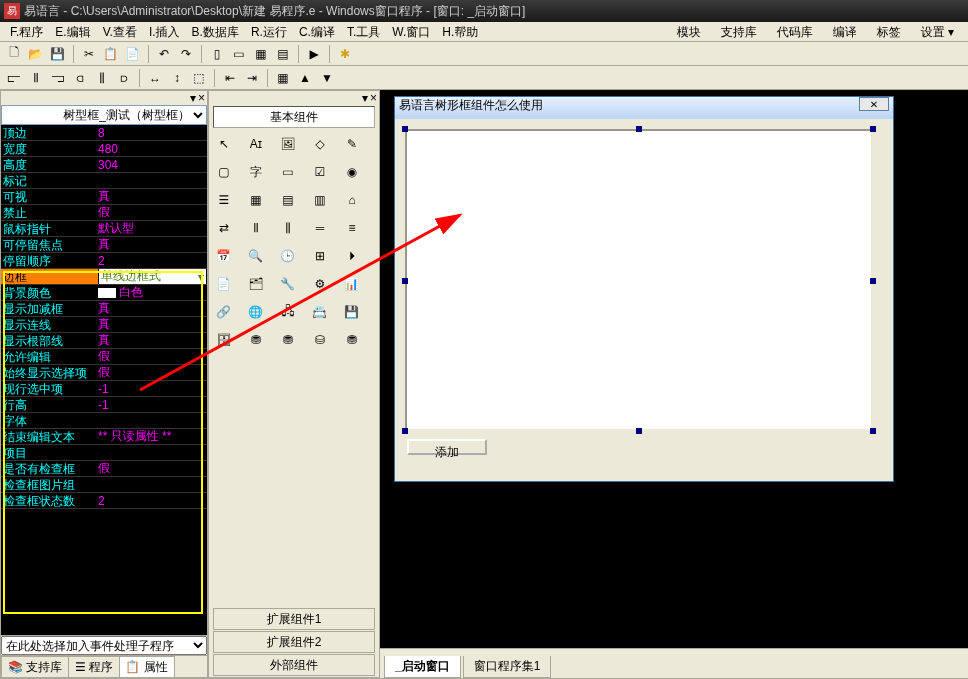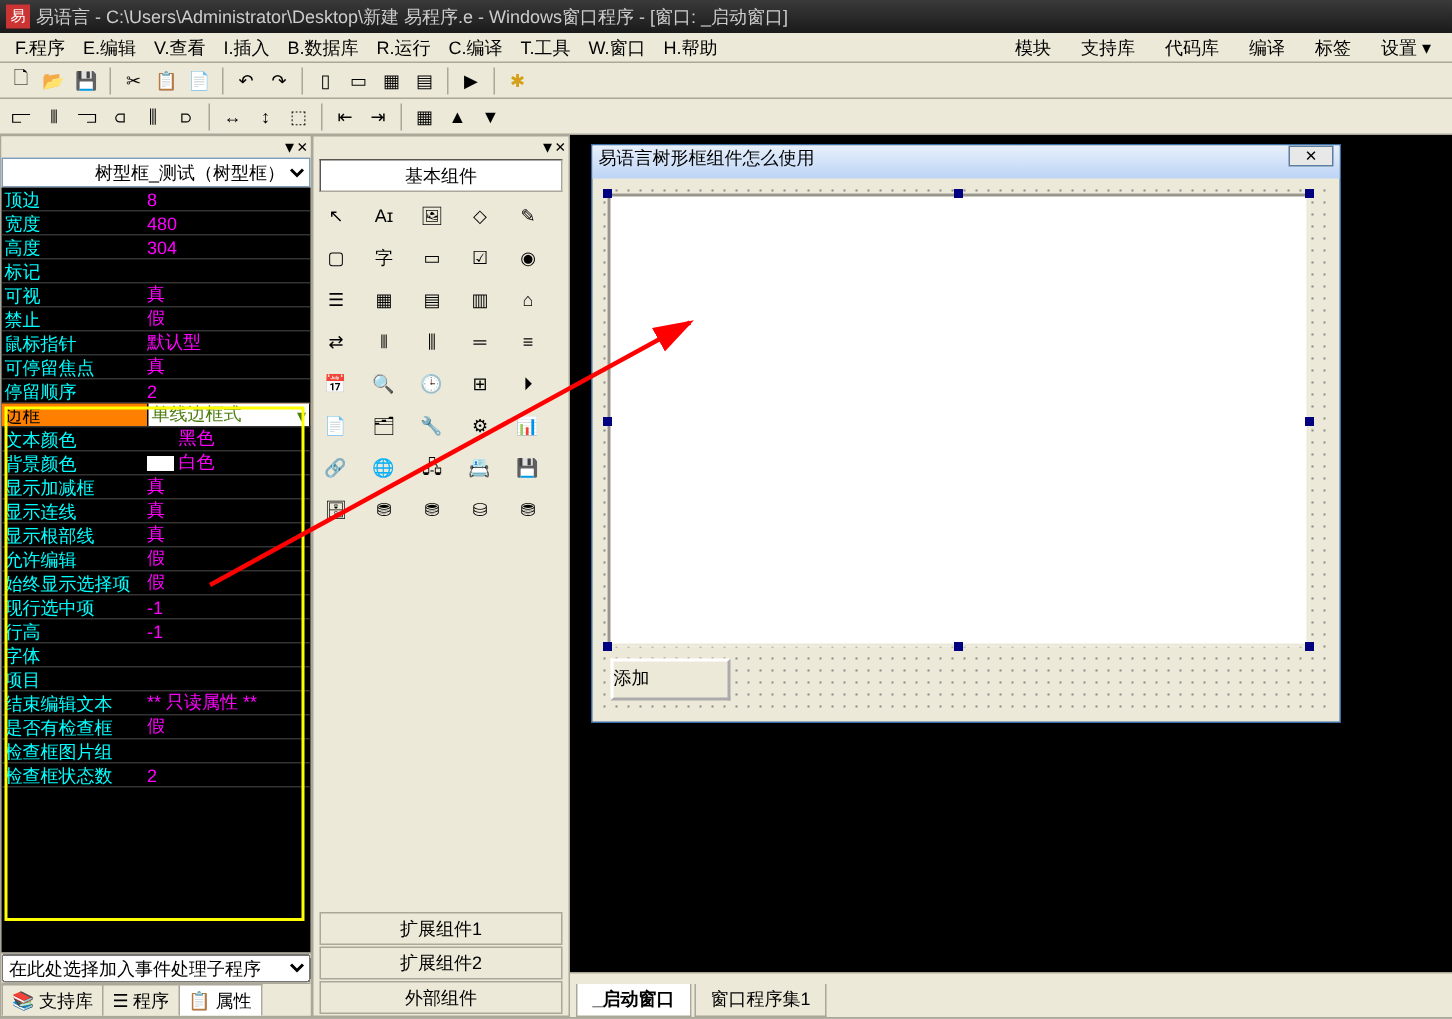--- a/index.html
+++ b/index.html
@@ -51,21 +51,21 @@
 
 
 .canvas-area { flex: 1; background: #000; position: relative; }
 .designer-window { position: absolute; left: 14px; top: 6px; width: 500px; height: 386px; background: #ece9d8; border: 1px solid #3b6ea5; box-shadow: 2px 2px 4px rgba(0,0,0,0.3); }
 .dw-title { height: 22px; background: linear-gradient(#e8f0fb,#bcd4f6); display: flex; align-items: flex-start; padding: 0 4px; }
 .dw-title .t-text { color: #000; }
 .dw-close { margin-left: auto; width: 30px; height: 14px; background: #e8e8e8; border: 1px solid #5a7fa0; display: flex; align-items: center; justify-content: center; font-size: 10px; color: #000; }
 .dw-client { position: absolute; left: 4px; top: 26px; right: 4px; bottom: 4px; background-image: radial-gradient(#888 0.5px, transparent 0.5px); background-size: 8px 8px; background-color: #ece9d8; }
 .tree-ctrl { position: absolute; left: 6px; top: 6px; width: 468px; height: 302px; background: #fff; border: 2px inset #ece9d8; }
 .sel-handle { position: absolute; width: 6px; height: 6px; background: #000080; }
-.add-btn { position: absolute; left: 8px; top: 316px; width: 80px; height: 28px; background: #ece9d8; border: 2px outset #fff; text-align: left; line-height: 22px; }
+.add-btn { position: absolute; left: 8px; top: 316px; width: 80px; height: 16px; background: #ece9d8; border: 2px outset #fff; text-align: center; line-height: 22px; }
 
 .red-arrow { position: absolute; pointer-events: none; }
 
 .bottom-tabs { height: 30px; background: #ece9d8; display: flex; align-items: flex-end; padding-left: 4px; border-top: 1px solid #aca899; position: absolute; bottom: 0; left: 0; right: 0; }
 .bt-tab { padding: 2px 10px; border: 1px solid #aca899; border-top: none; margin-right: 2px; background: #ece9d8; }
 .bt-tab.active { background: #fff; font-weight: bold; }
 
 .statusbar { height: 24px; background: #ece9d8; border-top: 1px solid #aca899; display: flex; align-items: center; padding: 0 4px; gap: 4px; }
 </style>
 </head>
@@ -209,27 +209,20 @@
         <div class="prop-row sel">
           <div class="pname">边框</div>
           <div class="pval">
             <div class="prop-sel-combo">
               <span>单线边框式</span>
               <span>▾</span>
             </div>
           </div>
         </div>
         <div class="prop-row">
-          <div class="pname">文本颜色</div>
-          <div class="pval">
-            <span class="color-swatch" style="background: rgb(0, 0, 0);"></span>
-            <span>黑色</span>
-          </div>
-        </div>
-        <div class="prop-row">
           <div class="pname">背景颜色</div>
           <div class="pval">
             <span class="color-swatch" style="background: rgb(255, 255, 255);"></span>
             <span>白色</span>
           </div>
         </div>
         <div class="prop-row">
           <div class="pname">显示加减框</div>
           <div class="pval">
             <span>真</span>
@@ -271,29 +264,29 @@
             <span>-1</span>
           </div>
         </div>
         <div class="prop-row">
           <div class="pname">字体</div>
           <div class="pval">
             <span></span>
           </div>
         </div>
         <div class="prop-row">
+          <div class="pname">结束编辑文本</div>
+          <div class="pval">
+            <span>** 只读属性 **</span>
+          </div>
+        </div>
+        <div class="prop-row">
           <div class="pname">项目</div>
           <div class="pval">
             <span></span>
-          </div>
-        </div>
-        <div class="prop-row">
-          <div class="pname">结束编辑文本</div>
-          <div class="pval">
-            <span>** 只读属性 **</span>
           </div>
         </div>
         <div class="prop-row">
           <div class="pname">是否有检查框</div>
           <div class="pval">
             <span>假</span>
           </div>
         </div>
         <div class="prop-row">
           <div class="pname">检查框图片组</div>

